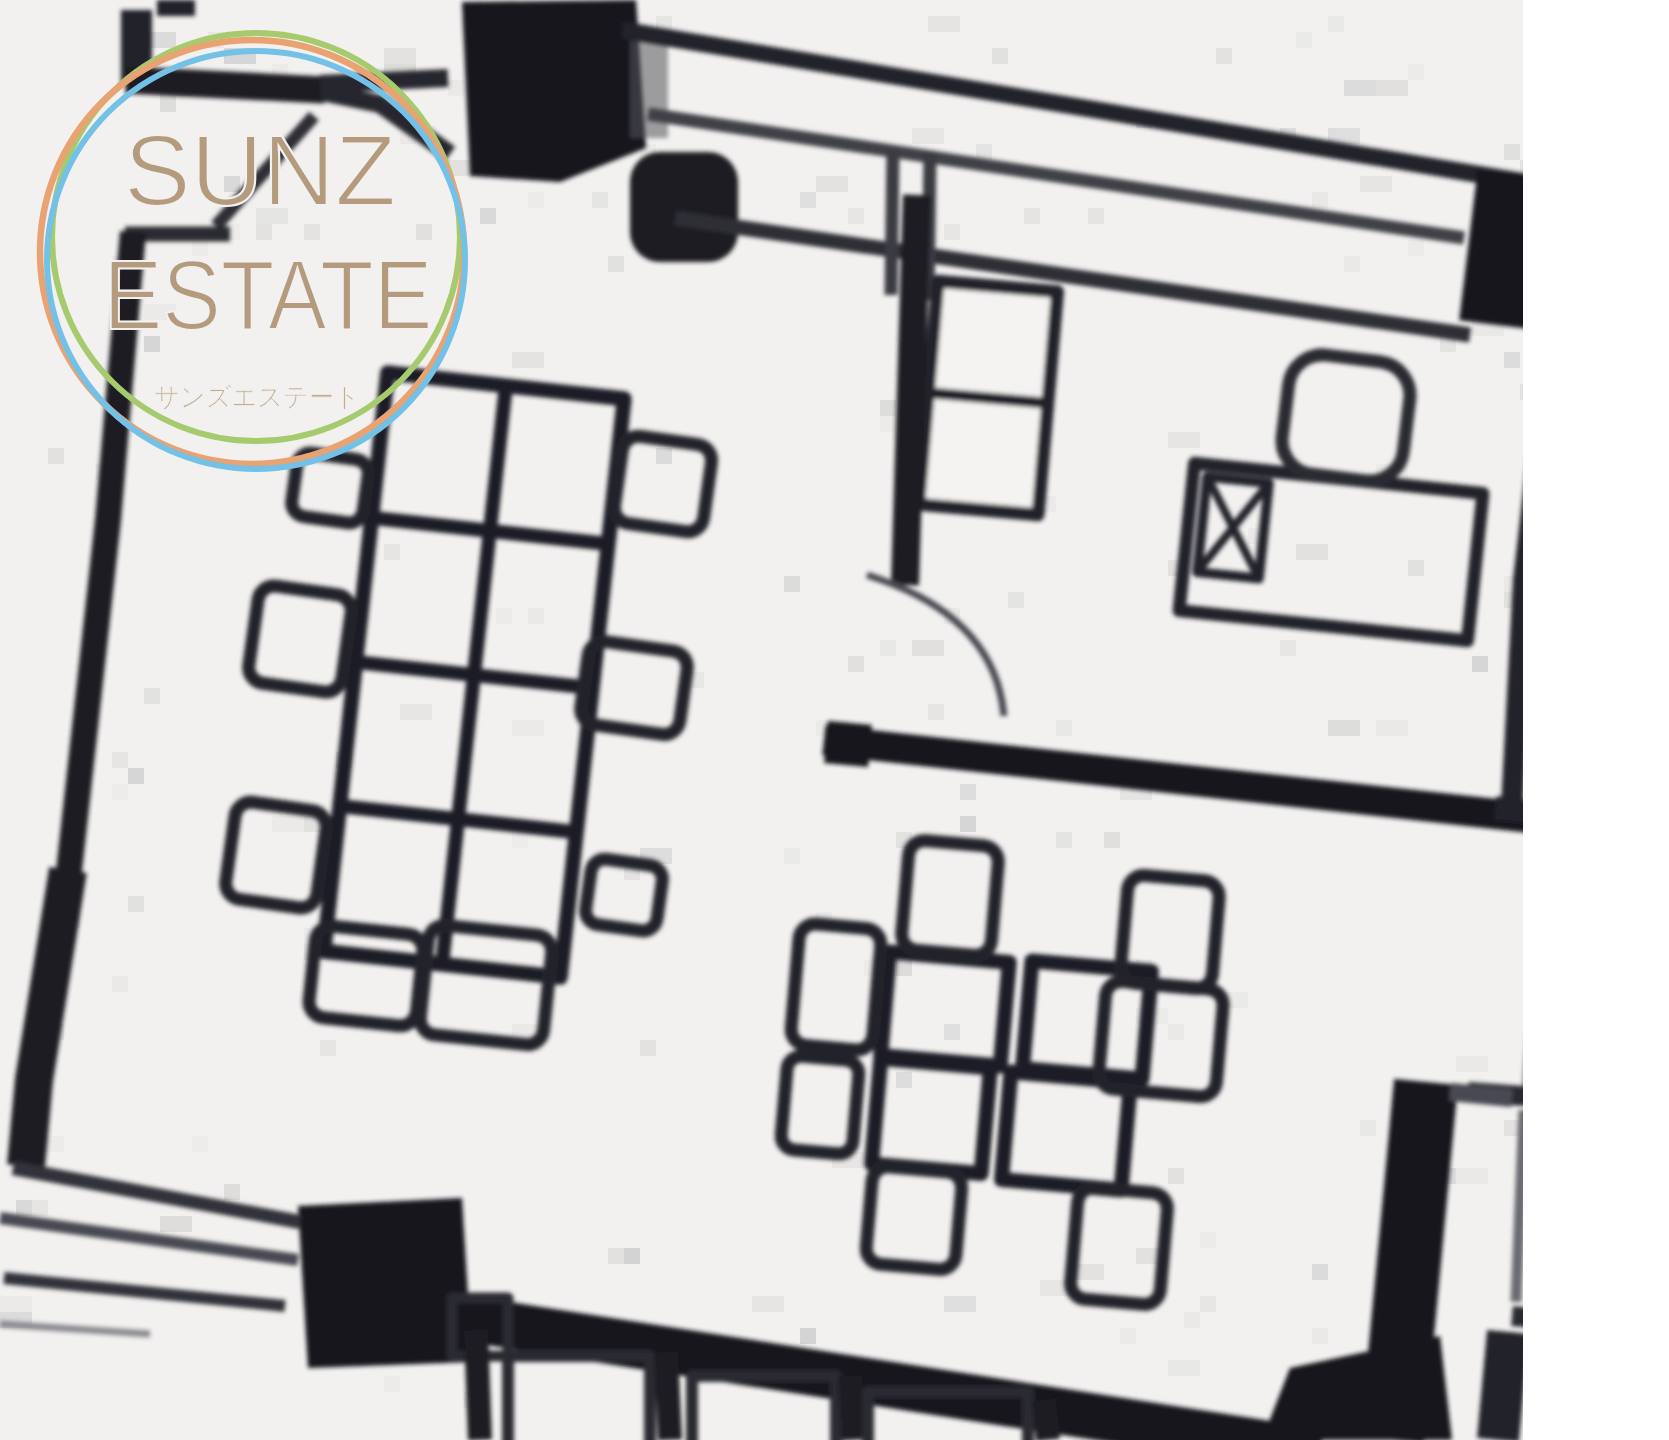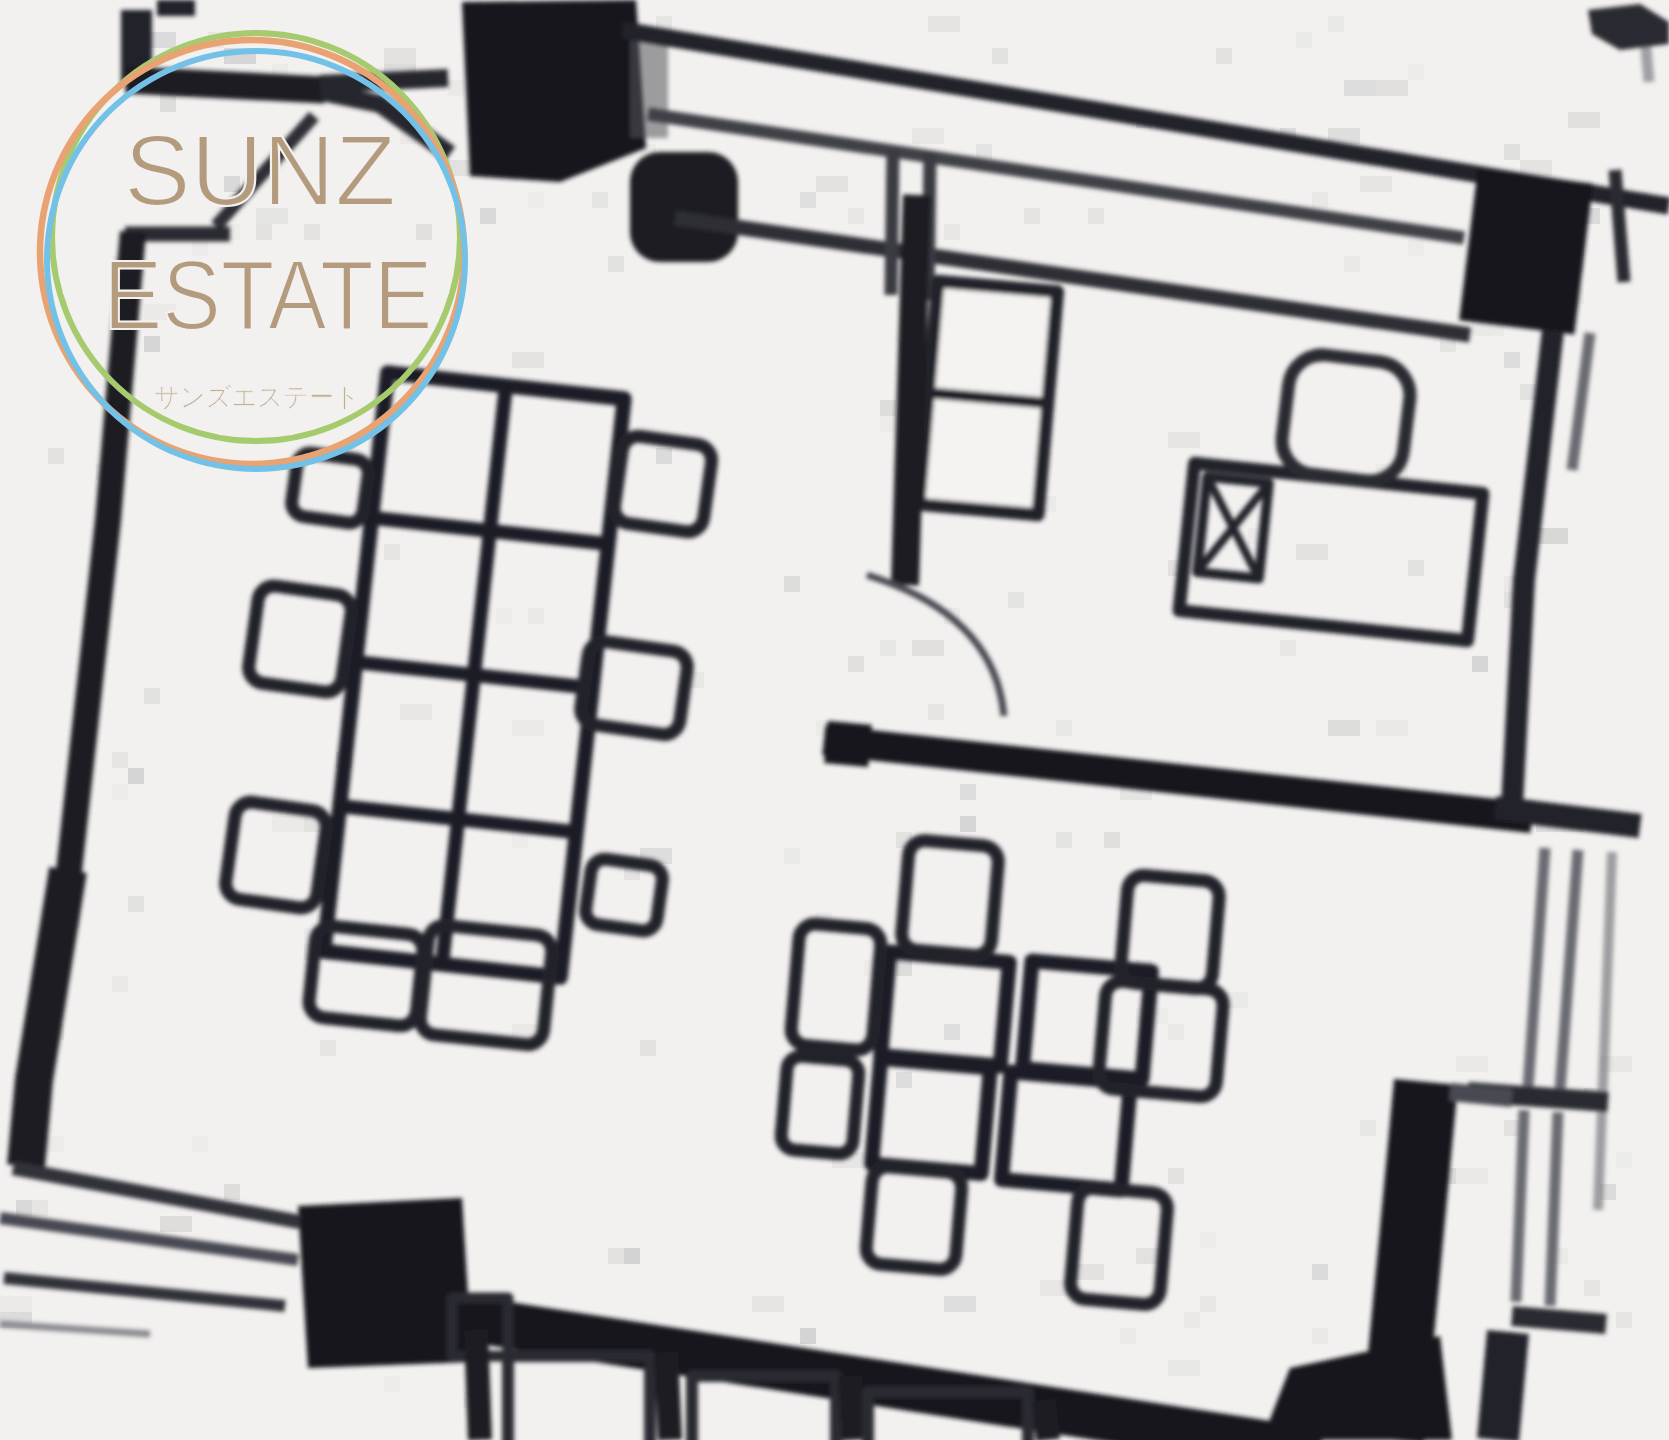--- a/index.html
+++ b/index.html
@@ -1,16 +1,16 @@
 <!DOCTYPE html>
 <html><head>
 <meta charset="utf-8">
 <style>
 html,body{margin:0;padding:0;background:#ffffff;}
-.page{position:relative;width:1669px;height:1440px;background:#f2f1ef;overflow:hidden;font-family:"Liberation Sans",sans-serif;}
+.page{position:relative;width:1523px;height:1440px;background:#f2f1ef;overflow:hidden;font-family:"Liberation Sans",sans-serif;}
 </style>
 </head>
 <body>
 
 <div class="page">
 <svg width="1669" height="1440" viewBox="0 0 1669 1440">
 <defs>
 <filter id="soft" x="-5%" y="-5%" width="110%" height="110%">
 <feGaussianBlur stdDeviation="2.2"></feGaussianBlur>
 </filter>

